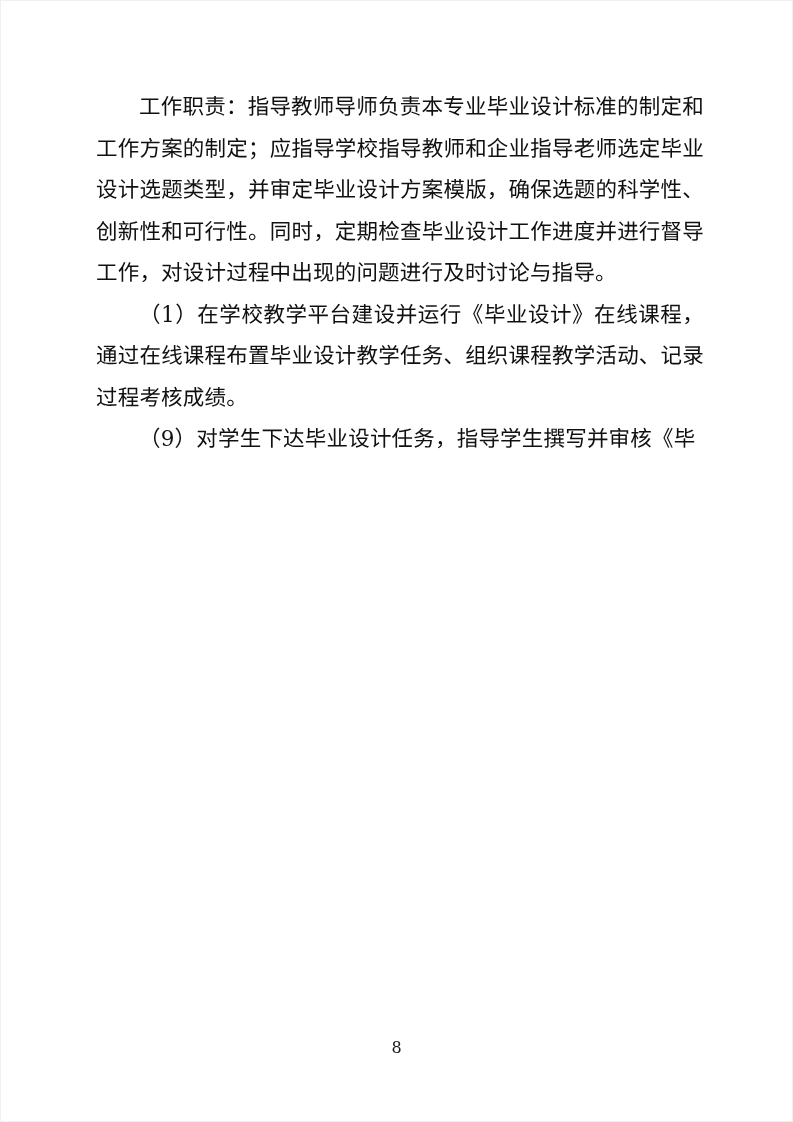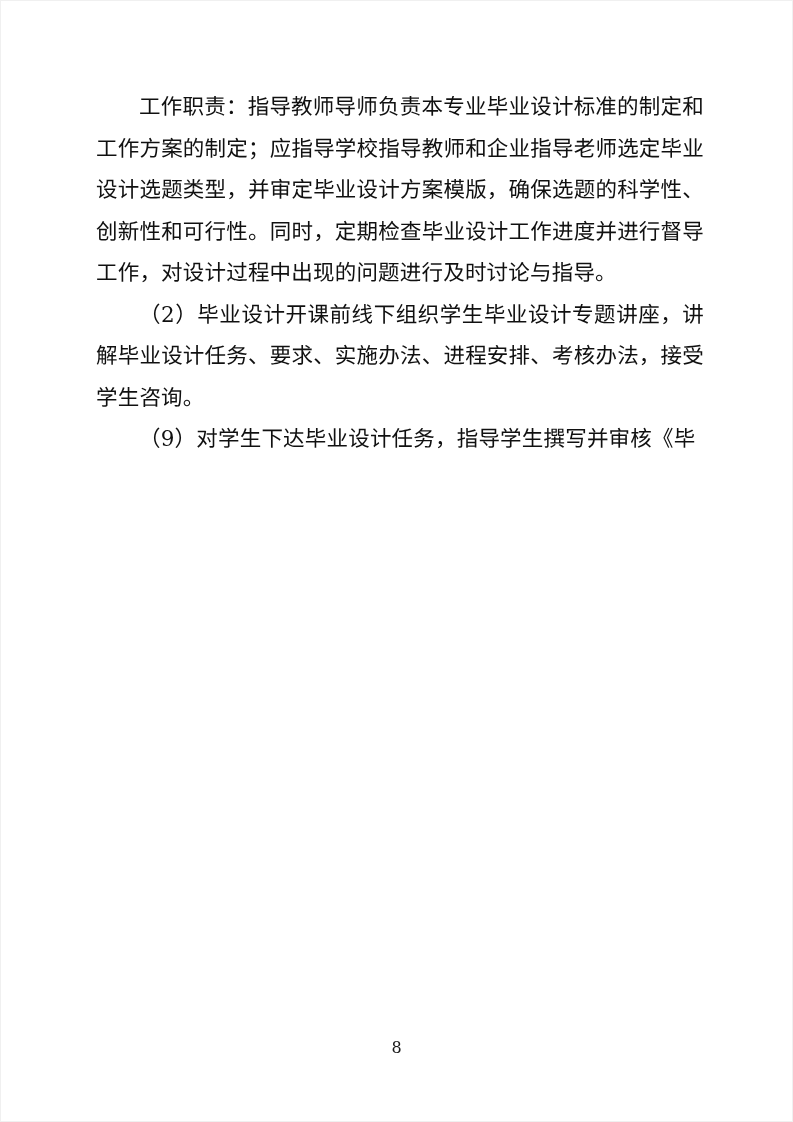--- a/index.html
+++ b/index.html
@@ -57,17 +57,17 @@
     color: #1a1a1a;
     font-family: "DejaVu Serif", "Liberation Serif", serif;
   }
 </style>
 </head>
 <body>
 
 <div class="page">
   <div class="content">
     <p class="para indent">工作职责：指导教师导师负责本专业毕业设计标准的制定和工作方案的制定；应指导学校指导教师和企业指导老师选定毕业设计选题类型，并审定毕业设计方案模版，确保选题的科学性、创新性和可行性。同时，定期检查毕业设计工作进度并进行督导工作，对设计过程中出现的问题进行及时讨论与指导。</p>
-    <p class="para indent">（2）毕业设计开课前线下组织学生毕业设计专题讲座，讲解毕业设计任务、要求、实施办法、进程安排、考核办法，接受学生咨询。</p>
+    <p class="para indent">（1）在学校教学平台建设并运行《毕业设计》在线课程，通过在线课程布置毕业设计教学任务、组织课程教学活动、记录过程考核成绩。</p>
     <p class="para indent">（9）对学生下达毕业设计任务，指导学生撰写并审核《毕</p>
   </div>
   <div class="page-number">8</div>
 </div>
 
 </body></html>

